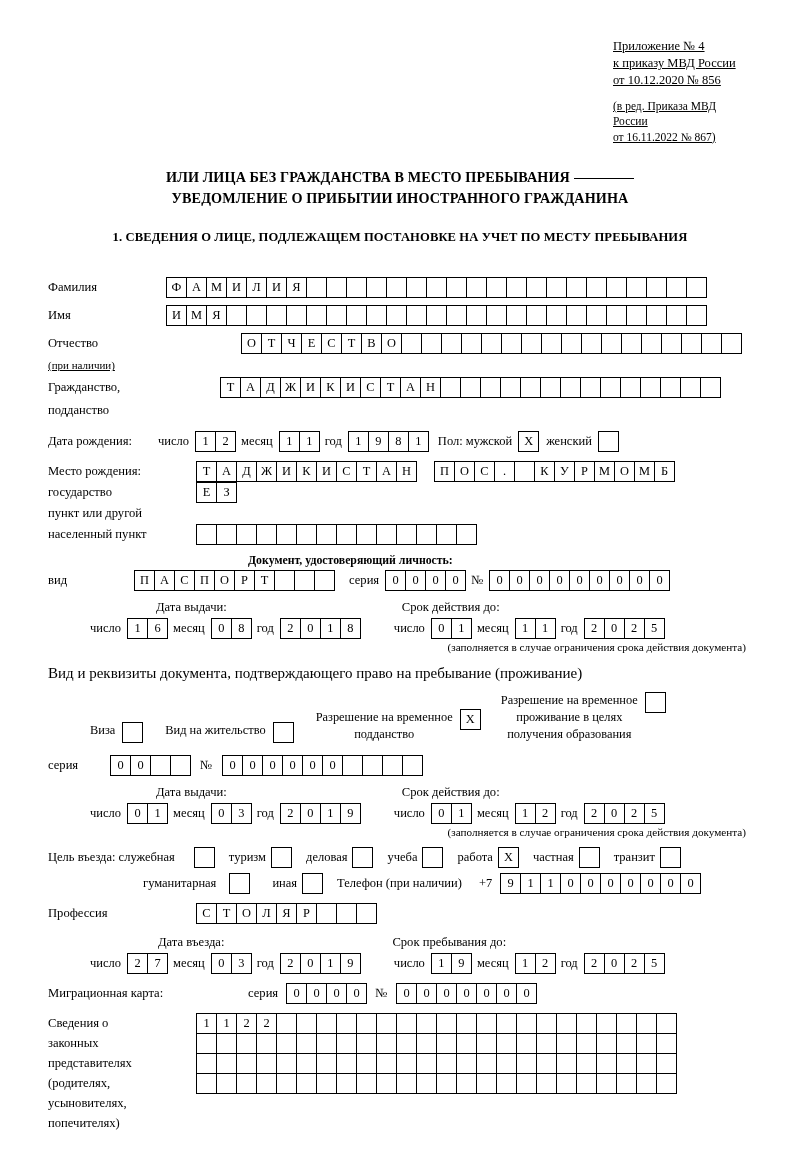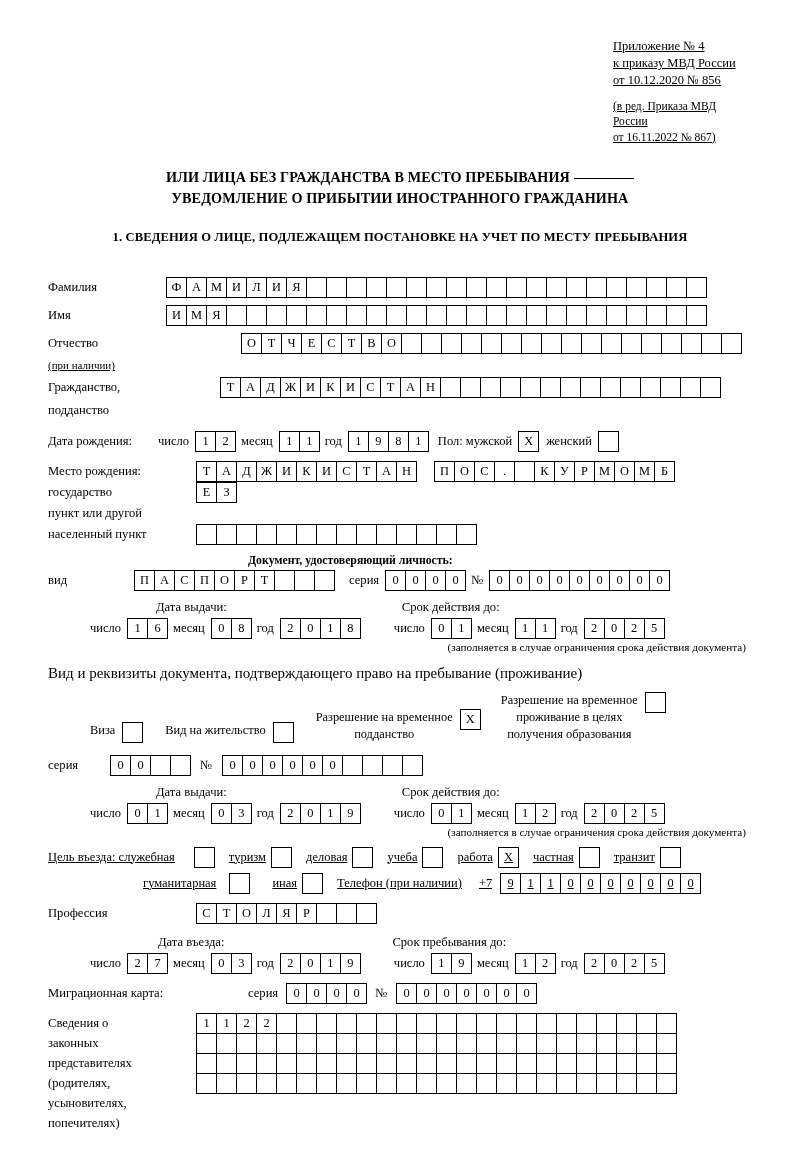--- a/index.html
+++ b/index.html
@@ -48,21 +48,21 @@
   .lbl-w1 { width: 118px; flex: 0 0 auto; font-size: 12.6px; line-height: 21px;}
   .note { font-size: 11.2px; }
 
   .sub { font-size: 11px; text-decoration: underline; }
 
   .flexline { display:flex; align-items:center; }
   .flexline .lab { font-size:12.5px; margin-right:6px; line-height:21px; }
   .flexline .lab2 { font-size:12.5px; margin:0 6px; line-height:21px; }
 
   .purpose .itm { display:flex; align-items:center; margin-right: 10px; }
-  .purpose .itm span { font-size: 12.5px; margin-right: 5px; text-decoration: underline; }
+  .purpose .itm span { font-size: 12.5px; margin-right: 5px; }
 
   .multi { display:flex; flex-direction:column; }
   .multi .boxes { margin-bottom: -1px; }
 
   .perm-row { display:flex; align-items:flex-end; margin-top:10px;margin-left:42px; }
   .perm-item { display:flex; align-items:flex-start; }
   .perm-item .txt { font-size:12.4px; line-height:1.35; }
   .perm-item .bx { margin-left:7px; margin-right:0; }
 </style>
 </head>

